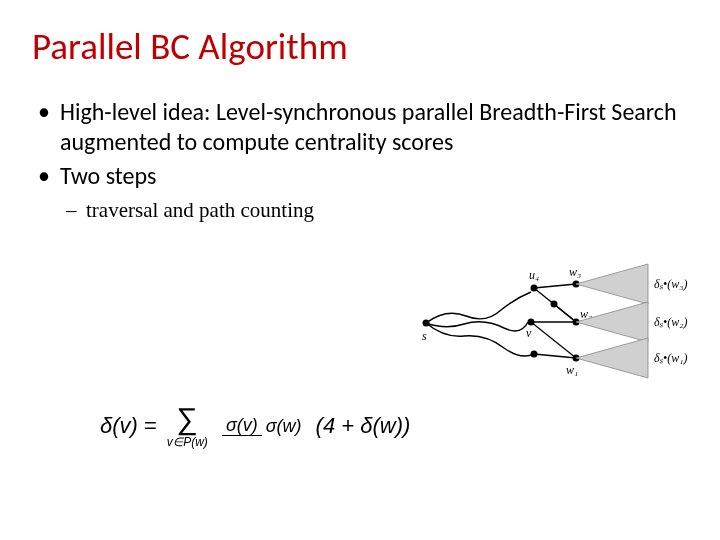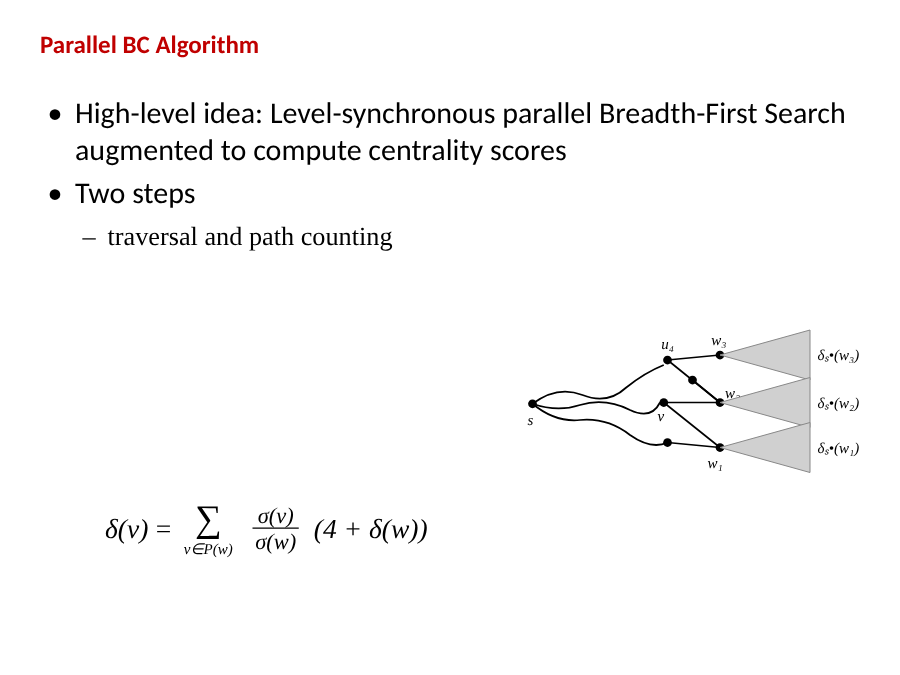--- a/index.html
+++ b/index.html
@@ -1,33 +1,33 @@
 <!DOCTYPE html>
 <html><head>
 <meta charset="utf-8">
 <style>
   * { margin: 0; padding: 0; box-sizing: border-box; }
   html, body { width: 720px; height: 540px; background: #fff; font-family: Calibri, "Segoe UI", Arial, sans-serif; color: #000; }
   .slide { padding: 24px 32px 20px 32px; position: relative; width: 720px; height: 540px; }
-  .title { font-size: 20px; font-weight: 700; color: #c00000; margin-bottom: 28px; }
+  .title { font-size: 37px; font-weight: 400; color: #c00000; margin-bottom: 28px; }
   .content { font-size: 24px; line-height: 1.25; }
   ul.level1 { list-style: none; padding-left: 0; }
   ul.level1 > li { position: relative; padding-left: 28px; margin-bottom: 4px; }
   ul.level1 > li::before { content: "•"; position: absolute; left: 6px; top: 0; font-size: 24px; }
   ul.level2 { list-style: none; padding-left: 0; margin-top: 6px; font-size: 21px; }
   ul.level2 > li { position: relative; padding-left: 26px; margin-bottom: 2px; font-family: Liberation Serif, serif; }
   ul.level2 > li::before { content: "–"; position: absolute; left: 6px; top: 0; }
   .bold { font-weight: 400; }
   .diagram-wrap { position: absolute; right: 24px; top: 258px; width: 280px; height: 130px; }
-  .formula { position: absolute; left: 84px; top: 398px; font-family: Liberation Serif, serif; font-size: 22px; }
+  .formula { position: absolute; left: 100px; top: 398px; font-family: Liberation Sans, sans-serif; font-size: 22px; }
   .formula .row { display: flex; align-items: center; gap: 6px; }
   .formula .sum { display: inline-flex; flex-direction: column; align-items: center; line-height: 1; margin: 0 4px; }
   .formula .sigma { font-size: 30px; line-height: 1; }
   .formula .sub { font-size: 12px; margin-top: 2px; font-style: italic; }
-  .formula .frac { display: inline-flex; flex-direction: column; align-items: center; line-height: 1; margin: 4px 4px; }
+  .formula .frac { display: inline-flex; flex-direction: row; align-items: center; line-height: 1; margin: 17px 4px; }
   .formula .frac .num, .formula .frac .den { font-size: 18px; padding: 1px 4px; }
   .formula .frac .num { border-bottom: 1px solid #000; }
   .formula .lhs, .formula .rhs { font-style: italic; }
   .italic { font-style: italic; }
 </style>
 </head>
 <body>
 <div class="slide">
 
   <h1 class="title">Parallel BC Algorithm</h1>

